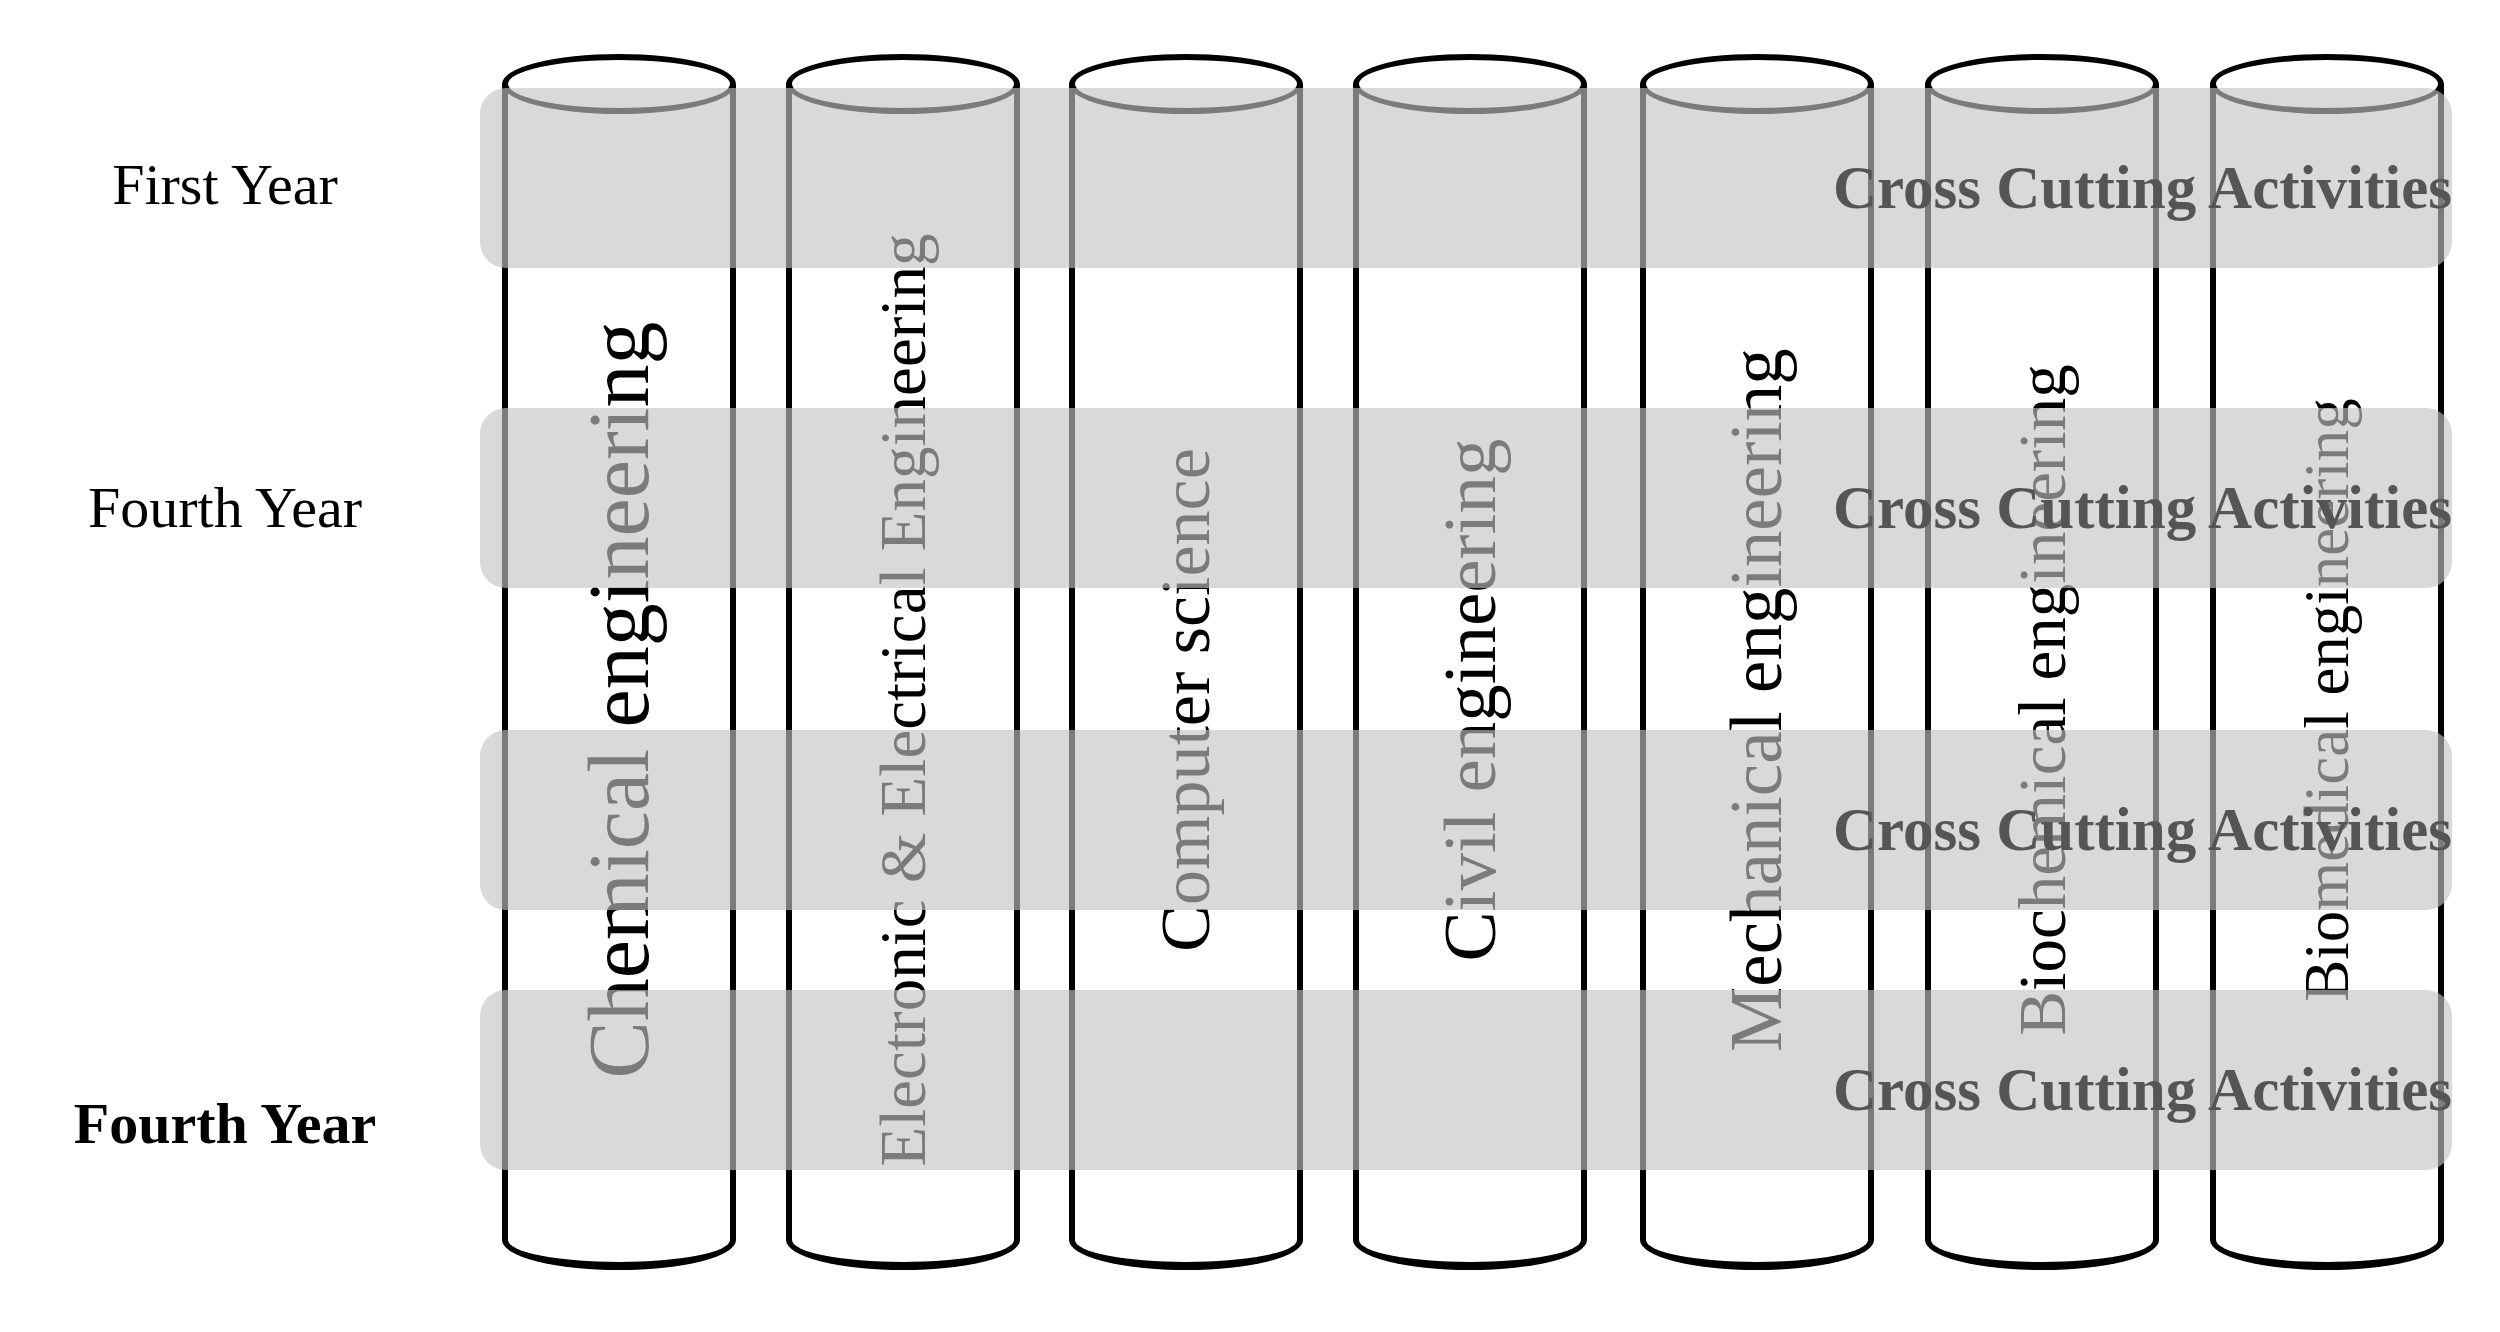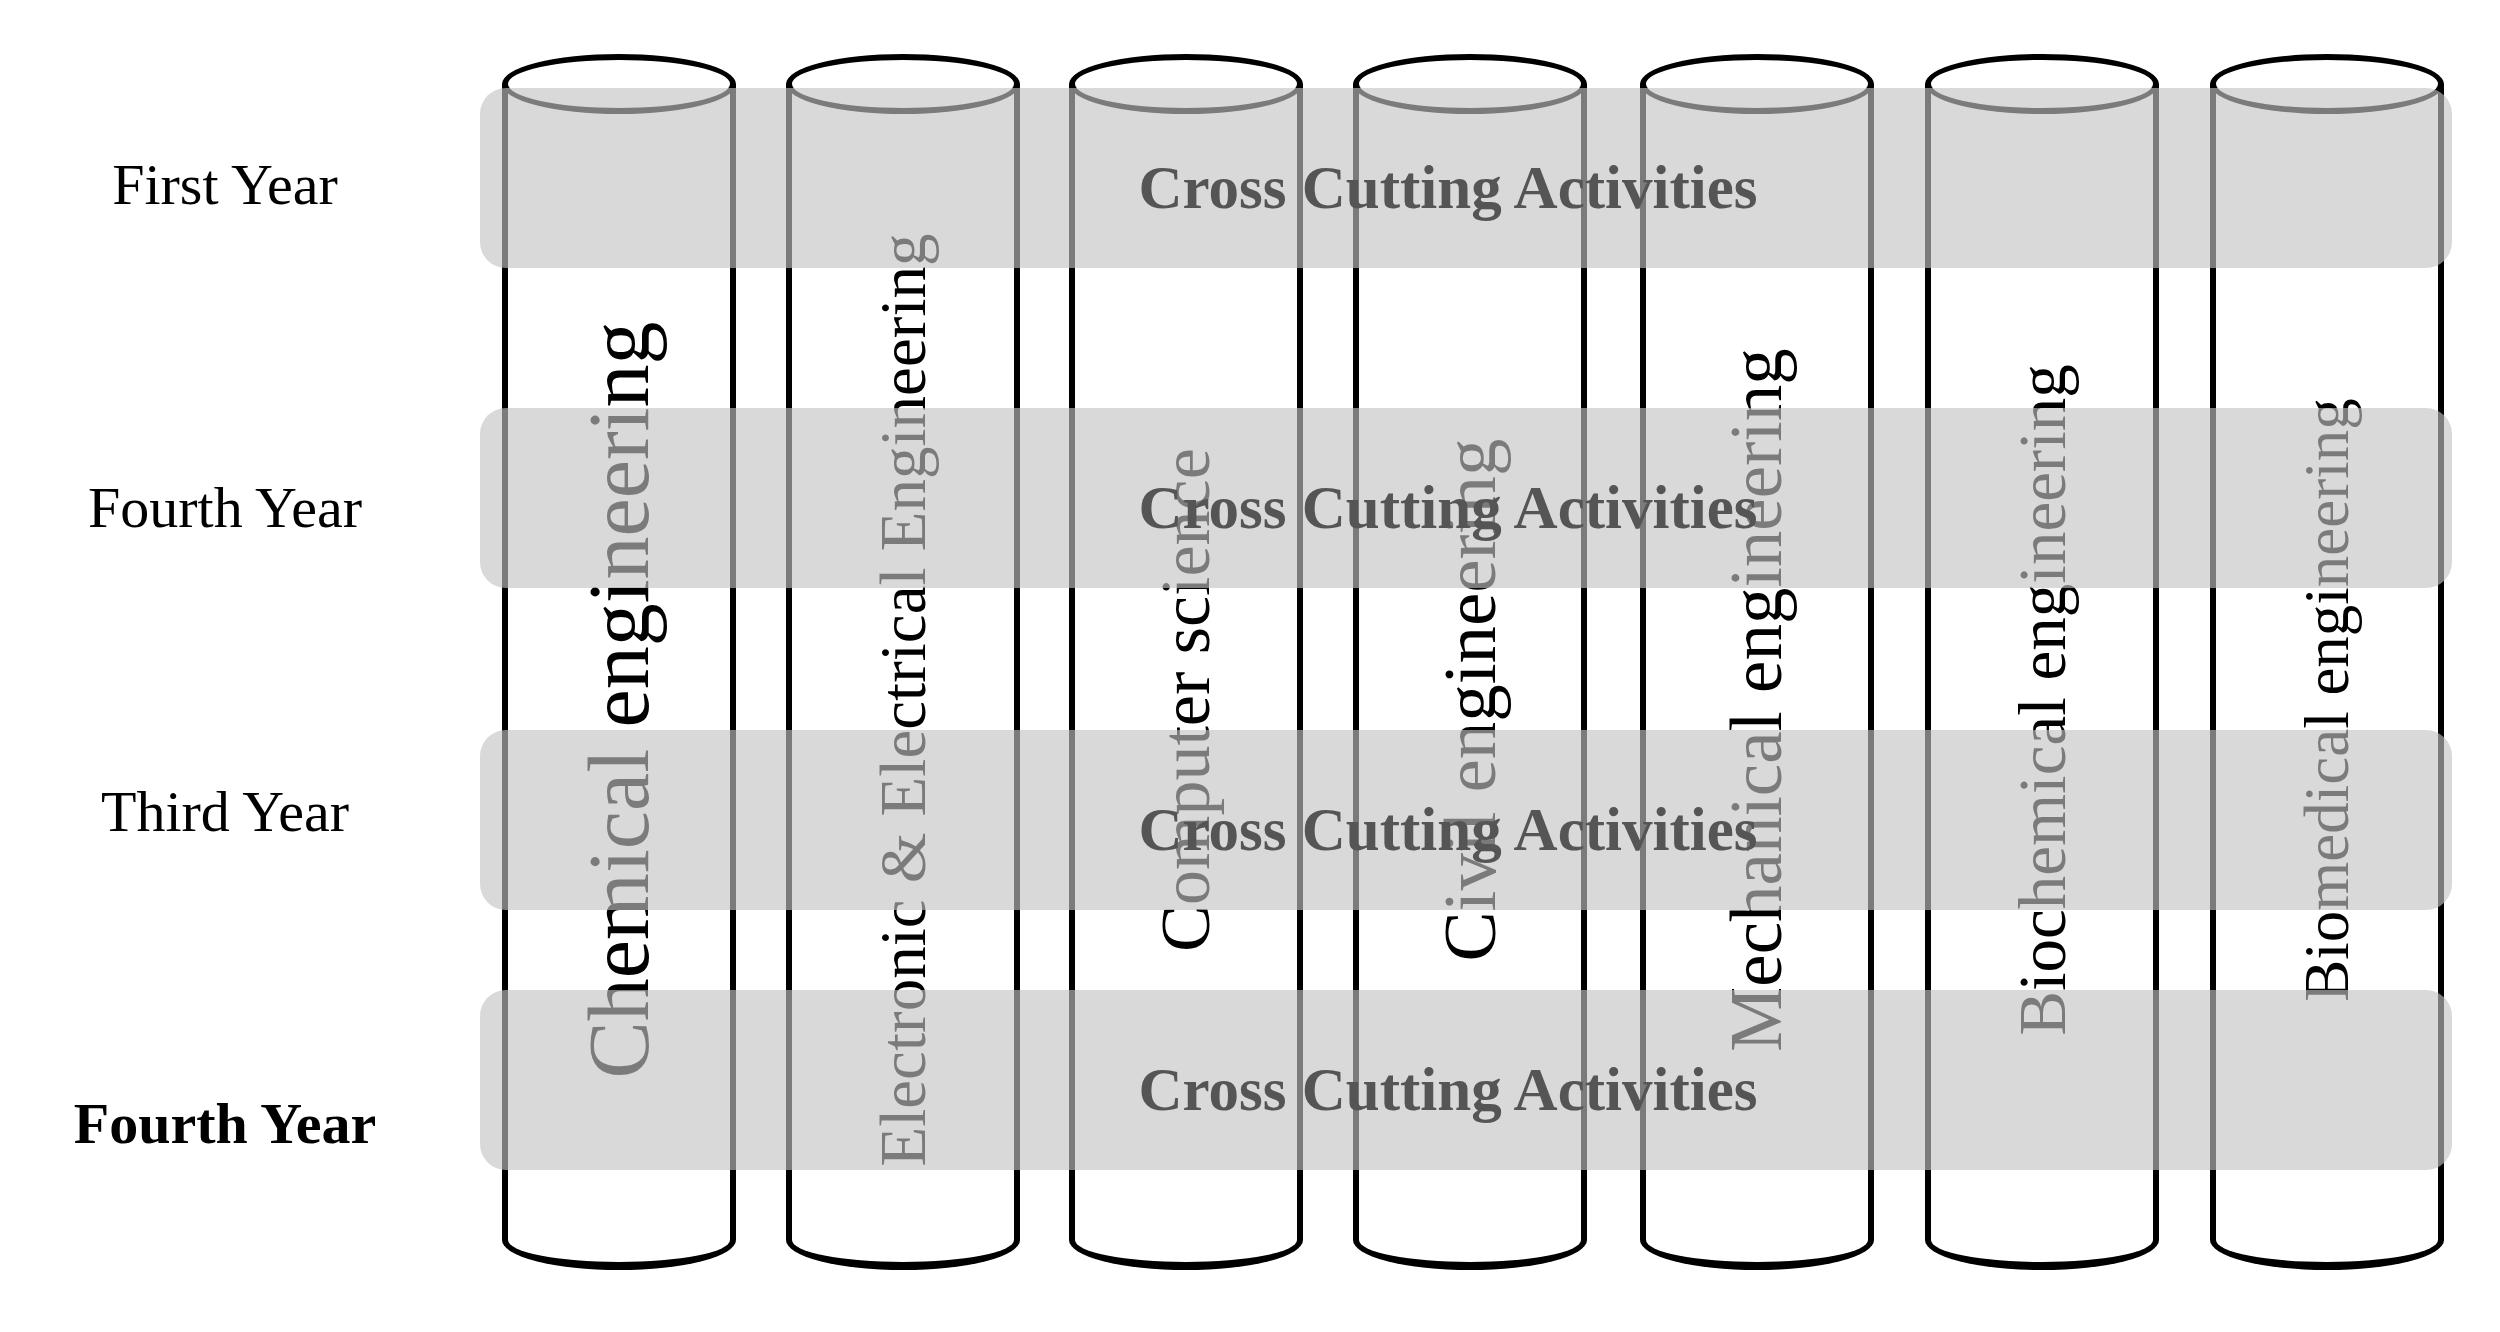--- a/index.html
+++ b/index.html
@@ -101,44 +101,43 @@
     border-radius: 26px;
     z-index: 5;
   }
   .bd1 { top: 88px; }
   .bd2 { top: 408px; }
   .bd3 { top: 730px; }
   .bd4 { top: 990px; }
 
   .band-label {
     position: absolute;
-    left: 462px;
+    left: 480px;
     width: 1972px;
     height: 180px;
     line-height: 180px;
-    text-align: center;
+    text-align: right;
     font-size: 61px;
     font-weight: bold;
     color: var(--band-label-color);
     white-space: nowrap;
     z-index: 6;
   }
   .bl1 { top: 98px; }
   .bl2 { top: 418px; }
   .bl3 { top: 740px; }
   .bl4 { top: 1000px; }
 </style>
 </head>
 <body>
 
 <div class="canvas">
 
   <div class="year-label yr1">First Year</div>
   <div class="year-label yr2">Fourth Year</div>
-  <div class="year-label yr3">Third Year</div>
   <div class="year-label yr4">Fourth Year</div>
 
   <div class="cylinder cy1">
     <div class="cyl-body"></div>
     <div class="cyl-top"></div>
     <span class="cyl-label">Chemical engineering</span>
   </div>
   <div class="cylinder cy2">
     <div class="cyl-body"></div>
     <div class="cyl-top"></div>

